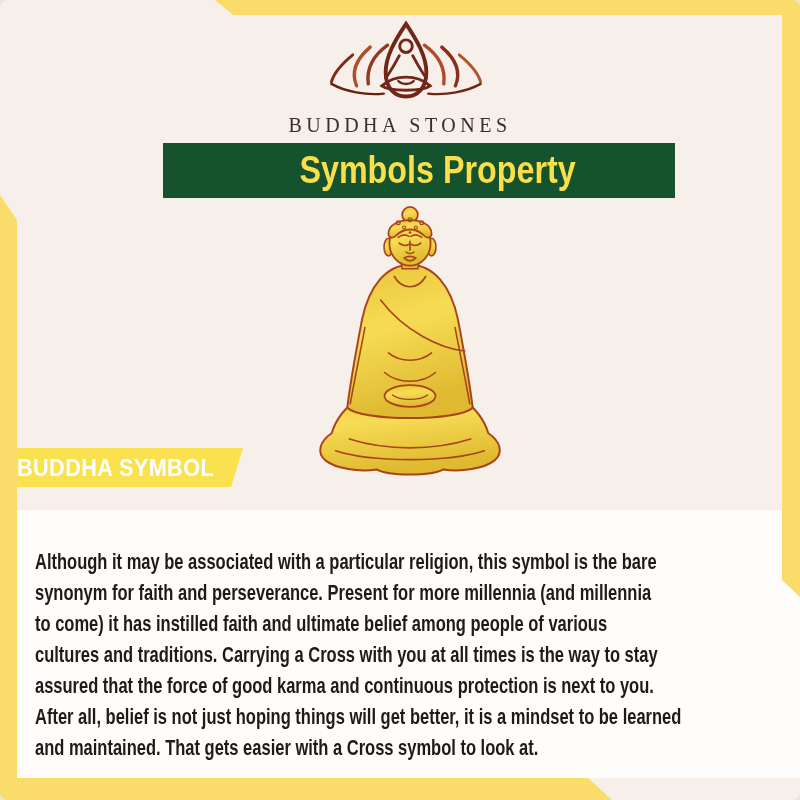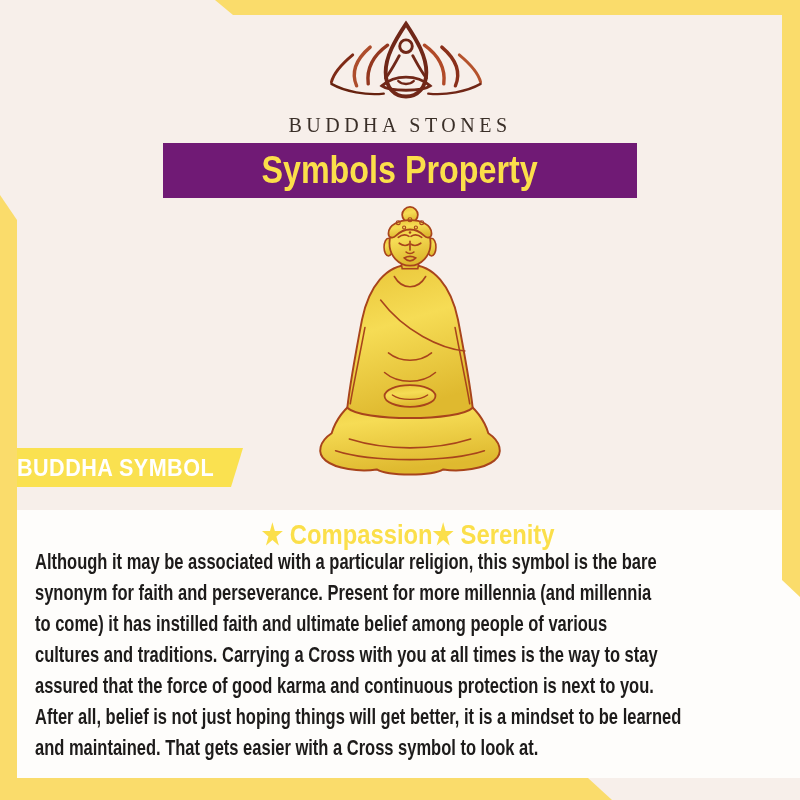--- a/index.html
+++ b/index.html
@@ -1,19 +1,20 @@
 <!DOCTYPE html>
 <html><head>
 <meta charset="utf-8">
 <style>
   html,body{margin:0;padding:0;background:#e9e4df;}
   .canvas{
     position:relative;width:800px;height:800px;margin:0 auto;
     background:#F7EFEA;overflow:hidden;
     font-family:"Liberation Sans",sans-serif;
+    border-radius:8px;
   }
   
   .frame{position:absolute;background:#FADC6B;z-index:6;}
   .frame-top{left:0;top:0;width:800px;height:15px;
     clip-path:polygon(215px 0,800px 0,800px 15px,233px 15px);}
   .frame-right{left:782px;top:0;width:18px;height:597px;
     clip-path:polygon(0 0,18px 0,18px 597px,0 580px);}
   .frame-left{left:0;top:195px;width:17px;height:605px;
     clip-path:polygon(0 0,17px 25px,17px 605px,0 605px);}
   .frame-bottom{left:0;top:778px;width:612px;height:22px;
@@ -21,21 +22,21 @@
   
   .logo{position:absolute;left:322px;top:20px;width:168px;height:92px;z-index:3;}
   .brand{
     position:absolute;left:0;right:0;top:114px;text-align:center;z-index:3;
     font-family:"Liberation Serif",serif;font-size:20px;font-weight:400;
     letter-spacing:4.5px;color:#3A2F28;
   }
   
   .banner{
     position:absolute;left:163px;top:143px;width:474px;height:55px;
-    background:#701a75;display:flex;align-items:center;justify-content:center;z-index:3;
+    background:#14532d;display:flex;align-items:center;justify-content:center;z-index:3;padding-left:38px;
   }
   .banner-title{
     font-size:38px;font-weight:700;color:#FBDF4A;white-space:nowrap;
     display:inline-block;transform:scaleX(0.85);
   }
   
   .buddha{position:absolute;left:298px;top:206px;width:224px;height:284px;z-index:2;}
   
   .symbol-label{
     position:absolute;left:17px;top:448px;width:226px;height:39px;
@@ -155,23 +156,20 @@
       </g>
       <circle cx="110" cy="27" r="1.3" fill="#A8441C" stroke="none"></circle>
     </g>
   </svg>
 
   <div class="symbol-label">
     <span class="symbol-label-text">BUDDHA SYMBOL</span>
   </div>
 
   <div class="panel">
-    <div class="heading">
-      <span class="heading-text">★ Compassion★ Serenity</span>
-    </div>
     <div class="para">
       <div class="fit-line" style="transform: scaleX(0.75);">Although it may be associated with a particular religion, this symbol is the bare</div>
       <div class="fit-line" style="transform: scaleX(0.75);">synonym for faith and perseverance. Present for more millennia (and millennia</div>
       <div class="fit-line" style="transform: scaleX(0.75);">to come) it has instilled faith and ultimate belief among people of various</div>
       <div class="fit-line" style="transform: scaleX(0.75);">cultures and traditions. Carrying a Cross with you at all times is the way to stay</div>
       <div class="fit-line" style="transform: scaleX(0.75);">assured that the force of good karma and continuous protection is next to you.</div>
       <div class="fit-line" style="transform: scaleX(0.75);">After all, belief is not just hoping things will get better, it is a mindset to be learned</div>
       <div class="fit-line" style="transform: scaleX(0.75);">and maintained. That gets easier with a Cross symbol to look at.</div>
     </div>
   </div>

